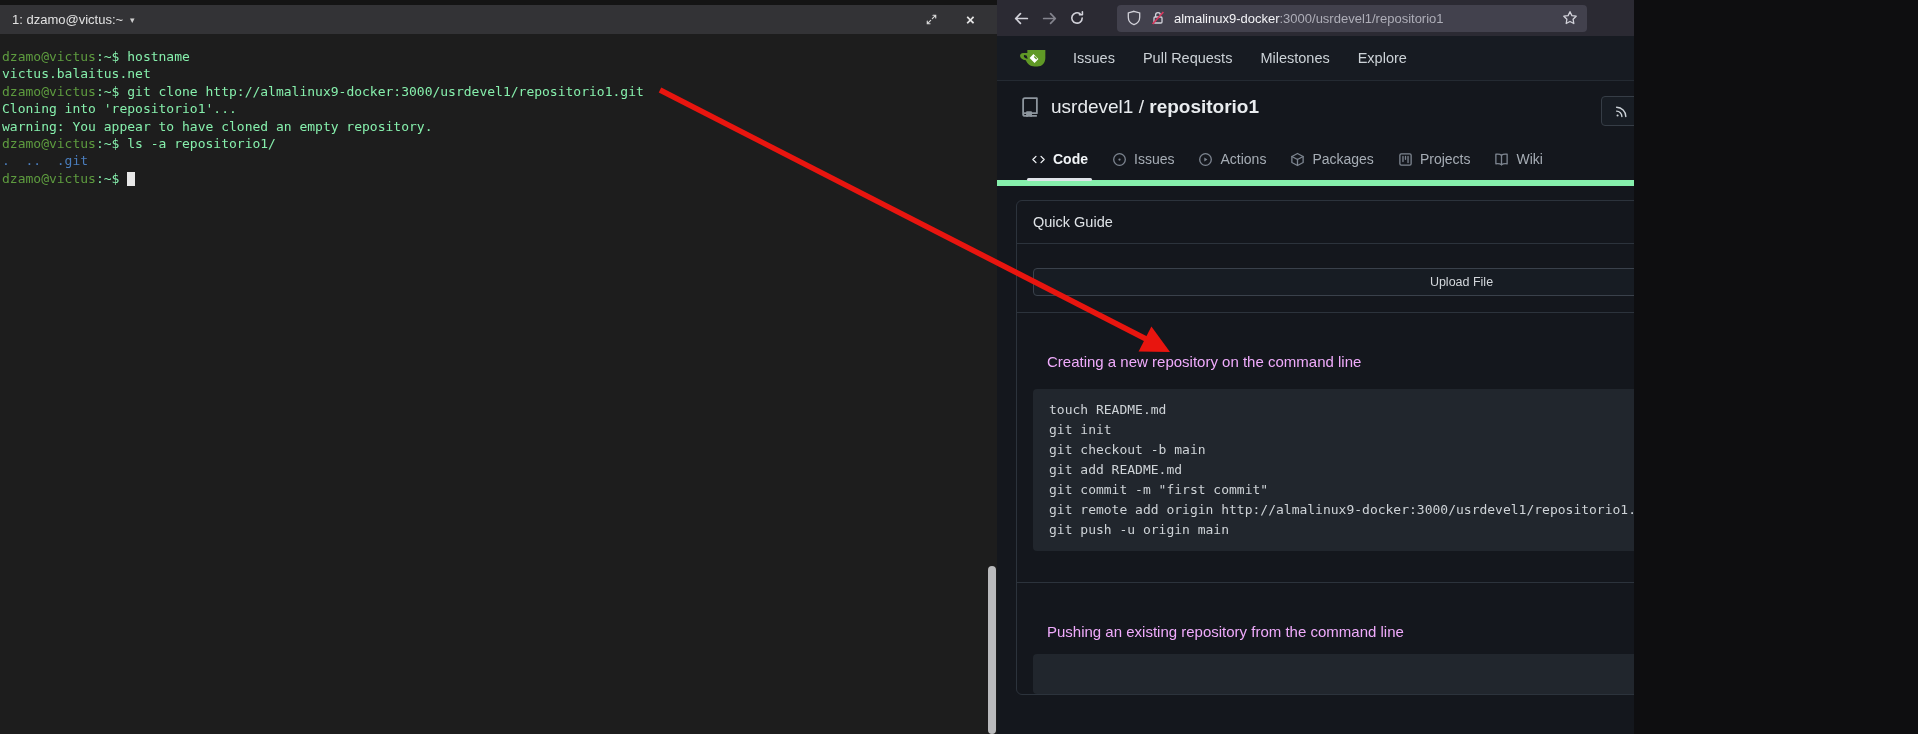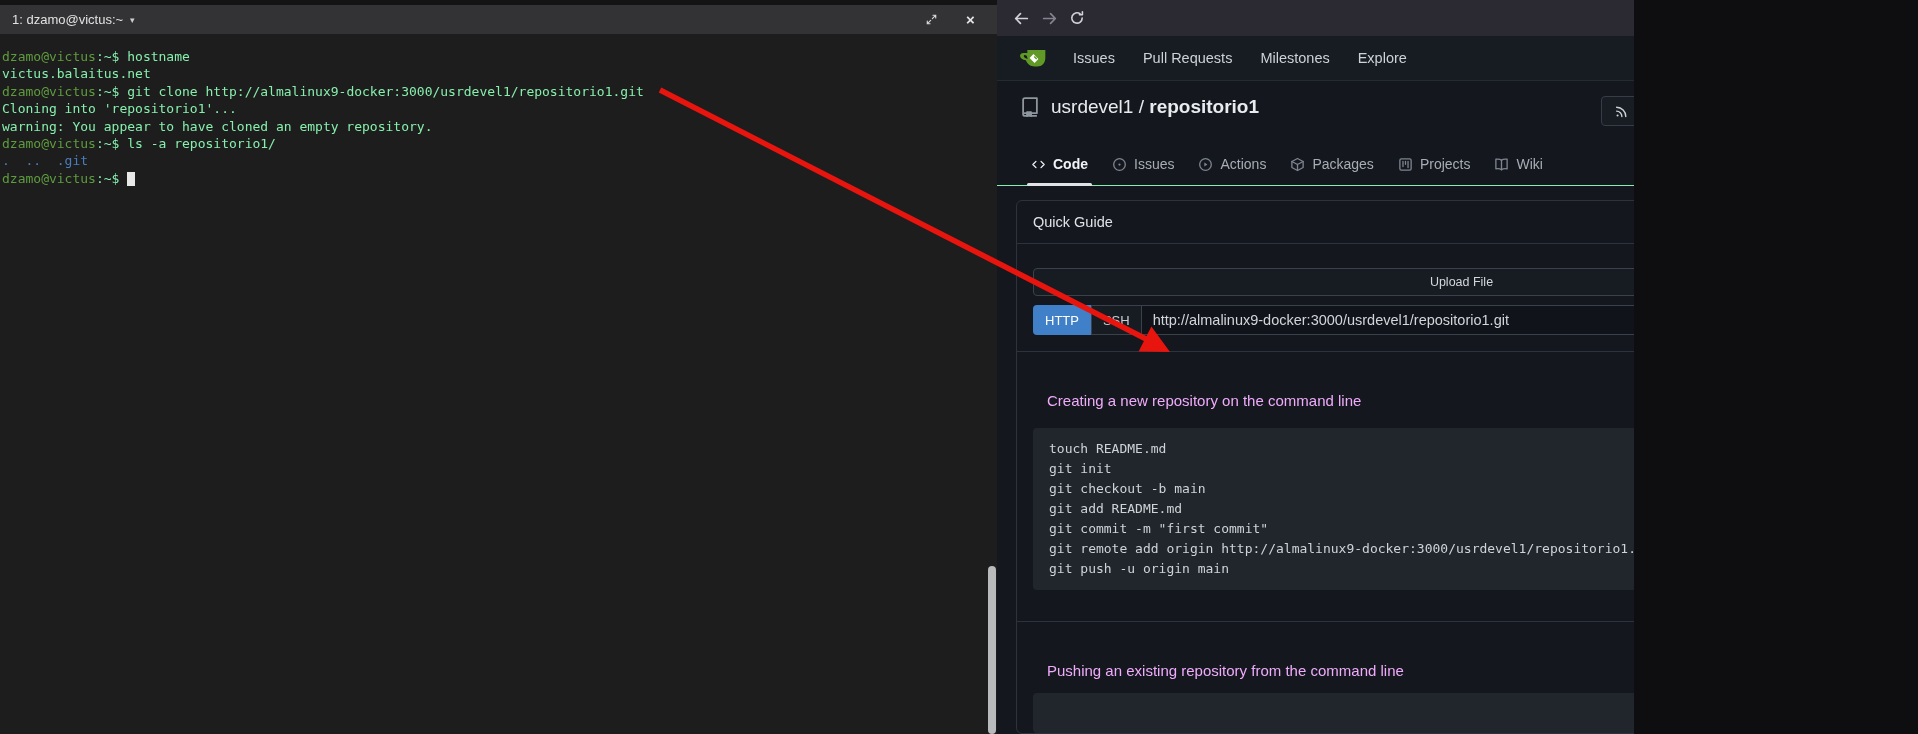--- a/index.html
+++ b/index.html
@@ -54,21 +54,21 @@
   .repo-title{font-size:19px;color:#e9ecef;}
   .repo-owner{font-weight:400;}
   .repo-name{font-weight:700;}
   .header-actions{margin-left:auto;display:flex;gap:10px;}
   .hbtn{height:30px;background:#181d24;border:1px solid #363d46;border-radius:4px;display:flex;align-items:center;color:#ccd2d8;font-size:13px;box-sizing:border-box;cursor:pointer;}
   .hbtn.icon-only{width:40px;justify-content:center;}
   .hgroup{display:flex;height:30px;border:1px solid #363d46;border-radius:4px;background:#181d24;overflow:hidden;}
   .hseg{display:flex;align-items:center;gap:7px;padding:0 12px;color:#ef4444;font-size:13px;cursor:pointer;}
   .hseg.count{border-left:1px solid #363d46;padding:0 12px;}
 
-  .tabs{display:flex;align-items:flex-end;padding:0 22px;height:45px;border-bottom:1px solid #86efac;box-sizing:border-box;justify-content:space-between;}
+  .tabs{display:flex;align-items:flex-end;padding:0 22px;height:45px;border-bottom:6px solid #86efac;box-sizing:border-box;justify-content:space-between;}
   .tab{display:flex;align-items:center;gap:7px;padding:0 12px 13px;font-size:14px;color:#a6adb5;position:relative;cursor:pointer;}
   .tab .ticon{color:#7d8590;display:flex;}
   .tab.active{color:#f2f5f8;font-weight:700;}
   .tab.active .ticon{color:#f2f5f8;}
   .tab.active::after{content:"";position:absolute;left:8px;right:8px;bottom:-1px;height:3px;background:#dfe3e8;border-radius:2px;}
   .tab.settings-tab{margin-left:auto;}
 
   .content{padding:14px 11px 0 19px;}
   .panel{border:1px solid #2c333c;border-radius:6px;}
   .panel-header{padding:13px 16px;border-bottom:1px solid #2c333c;font-size:14.5px;color:#dfe3e7;}
@@ -129,20 +129,40 @@
             <path d="M2.5 8h11M9 3.5 13.5 8 9 12.5"></path>
           </svg>
       </span>
       <span class="tb-btn">
         <svg viewBox="0 0 16 16" width="16" height="16" fill="none" stroke="currentColor" stroke-width="1.6" stroke-linecap="round" stroke-linejoin="round">
             <path d="M13.2 8A5.2 5.2 0 1 1 11 3.7"></path>
             <path d="M13.4 1.8v3h-3"></path>
           </svg>
       </span>
 
+      <div class="url-pill">
+        <span style="display:flex;color:#d2d2da;">
+          <svg viewBox="0 0 16 16" width="16" height="16" fill="none" stroke="currentColor" stroke-width="1.3">
+              <path d="M8 1.3 13.7 2.9v4.4c0 3.6-2.4 6.3-5.7 7.4-3.3-1.1-5.7-3.8-5.7-7.4V2.9z"></path>
+            </svg>
+        </span>
+        <span style="display:flex;color:#d2d2da;">
+          <svg viewBox="0 0 16 16" width="16" height="16" fill="none" stroke="currentColor" stroke-width="1.3">
+              <path d="M5.6 7V5a2.4 2.4 0 0 1 4.8 0"></path>
+              <rect x="4" y="7" width="8" height="6" rx="1"></rect>
+              <path d="M2.6 14 13.4 2" stroke="#d7385e" stroke-width="1.7"></path>
+            </svg>
+        </span>
+        <span class="url-text"><span class="url-host">almalinux9-docker</span><span class="url-path">:3000/usrdevel1/repositorio1</span></span>
+        <span class="url-star">
+          <svg viewBox="0 0 16 16" width="16" height="16" fill="none" stroke="currentColor" stroke-width="1.3" stroke-linejoin="round">
+              <path d="M8 1.7 9.9 5.6l4.3.6-3.1 3 .7 4.3L8 11.5l-3.8 2 .7-4.3-3.1-3 4.3-.6z"></path>
+            </svg>
+        </span>
+      </div>
 
       <div class="ext-icons">
         <span class="ext">
           <svg viewBox="0 0 16 16" width="17" height="17" fill="none" stroke="currentColor" stroke-width="1.3">
               <path d="M8 1.3 13.7 2.9v4.4c0 3.6-2.4 6.3-5.7 7.4-3.3-1.1-5.7-3.8-5.7-7.4V2.9z"></path>
               <path d="M5.5 8l1.8 1.8L10.8 6.3"></path>
             </svg>
         </span>
         <span class="ext" style="color:#5a9bf0;">
           <svg viewBox="0 0 16 16" width="17" height="17" fill="none" stroke="currentColor" stroke-width="1.7" stroke-linecap="round" stroke-linejoin="round">
@@ -322,31 +342,20 @@
         </div>
 
       <div class="content">
         <div class="panel">
           <div class="panel-header">Quick Guide</div>
 
           <div class="section first">
             <div id="guide-buttons">
                 <div class="gbtn">Upload File</div>
               </div>
-            <div class="clone-row">
-              <span class="proto-http">HTTP</span>
-              <span class="proto-ssh">SSH</span>
-              <span class="clone-input">http://almalinux9-docker:3000/usrdevel1/repositorio1.git</span>
-              <span class="copy-btn">
-                <svg viewBox="0 0 16 16" width="15" height="15" fill="none" stroke="currentColor" stroke-width="1.3" stroke-linejoin="round">
-                    <rect x="5.5" y="5.5" width="8" height="8" rx="1"></rect>
-                    <path d="M10.5 3.5v-1a1 1 0 0 0-1-1h-7a1 1 0 0 0-1 1v7a1 1 0 0 0 1 1h1" transform="translate(1,1)"></path>
-                  </svg>
-              </span>
-            </div>
           </div>
 
           <div class="section">
             <h3 class="guide-h3">Creating a new repository on the command line</h3>
             <div class="code-block" id="code-block-0">touch README.md
 git init
 git checkout -b main
 git add README.md
 git commit -m "first commit"
 git remote add origin http://almalinux9-docker:3000/usrdevel1/repositorio1.git

